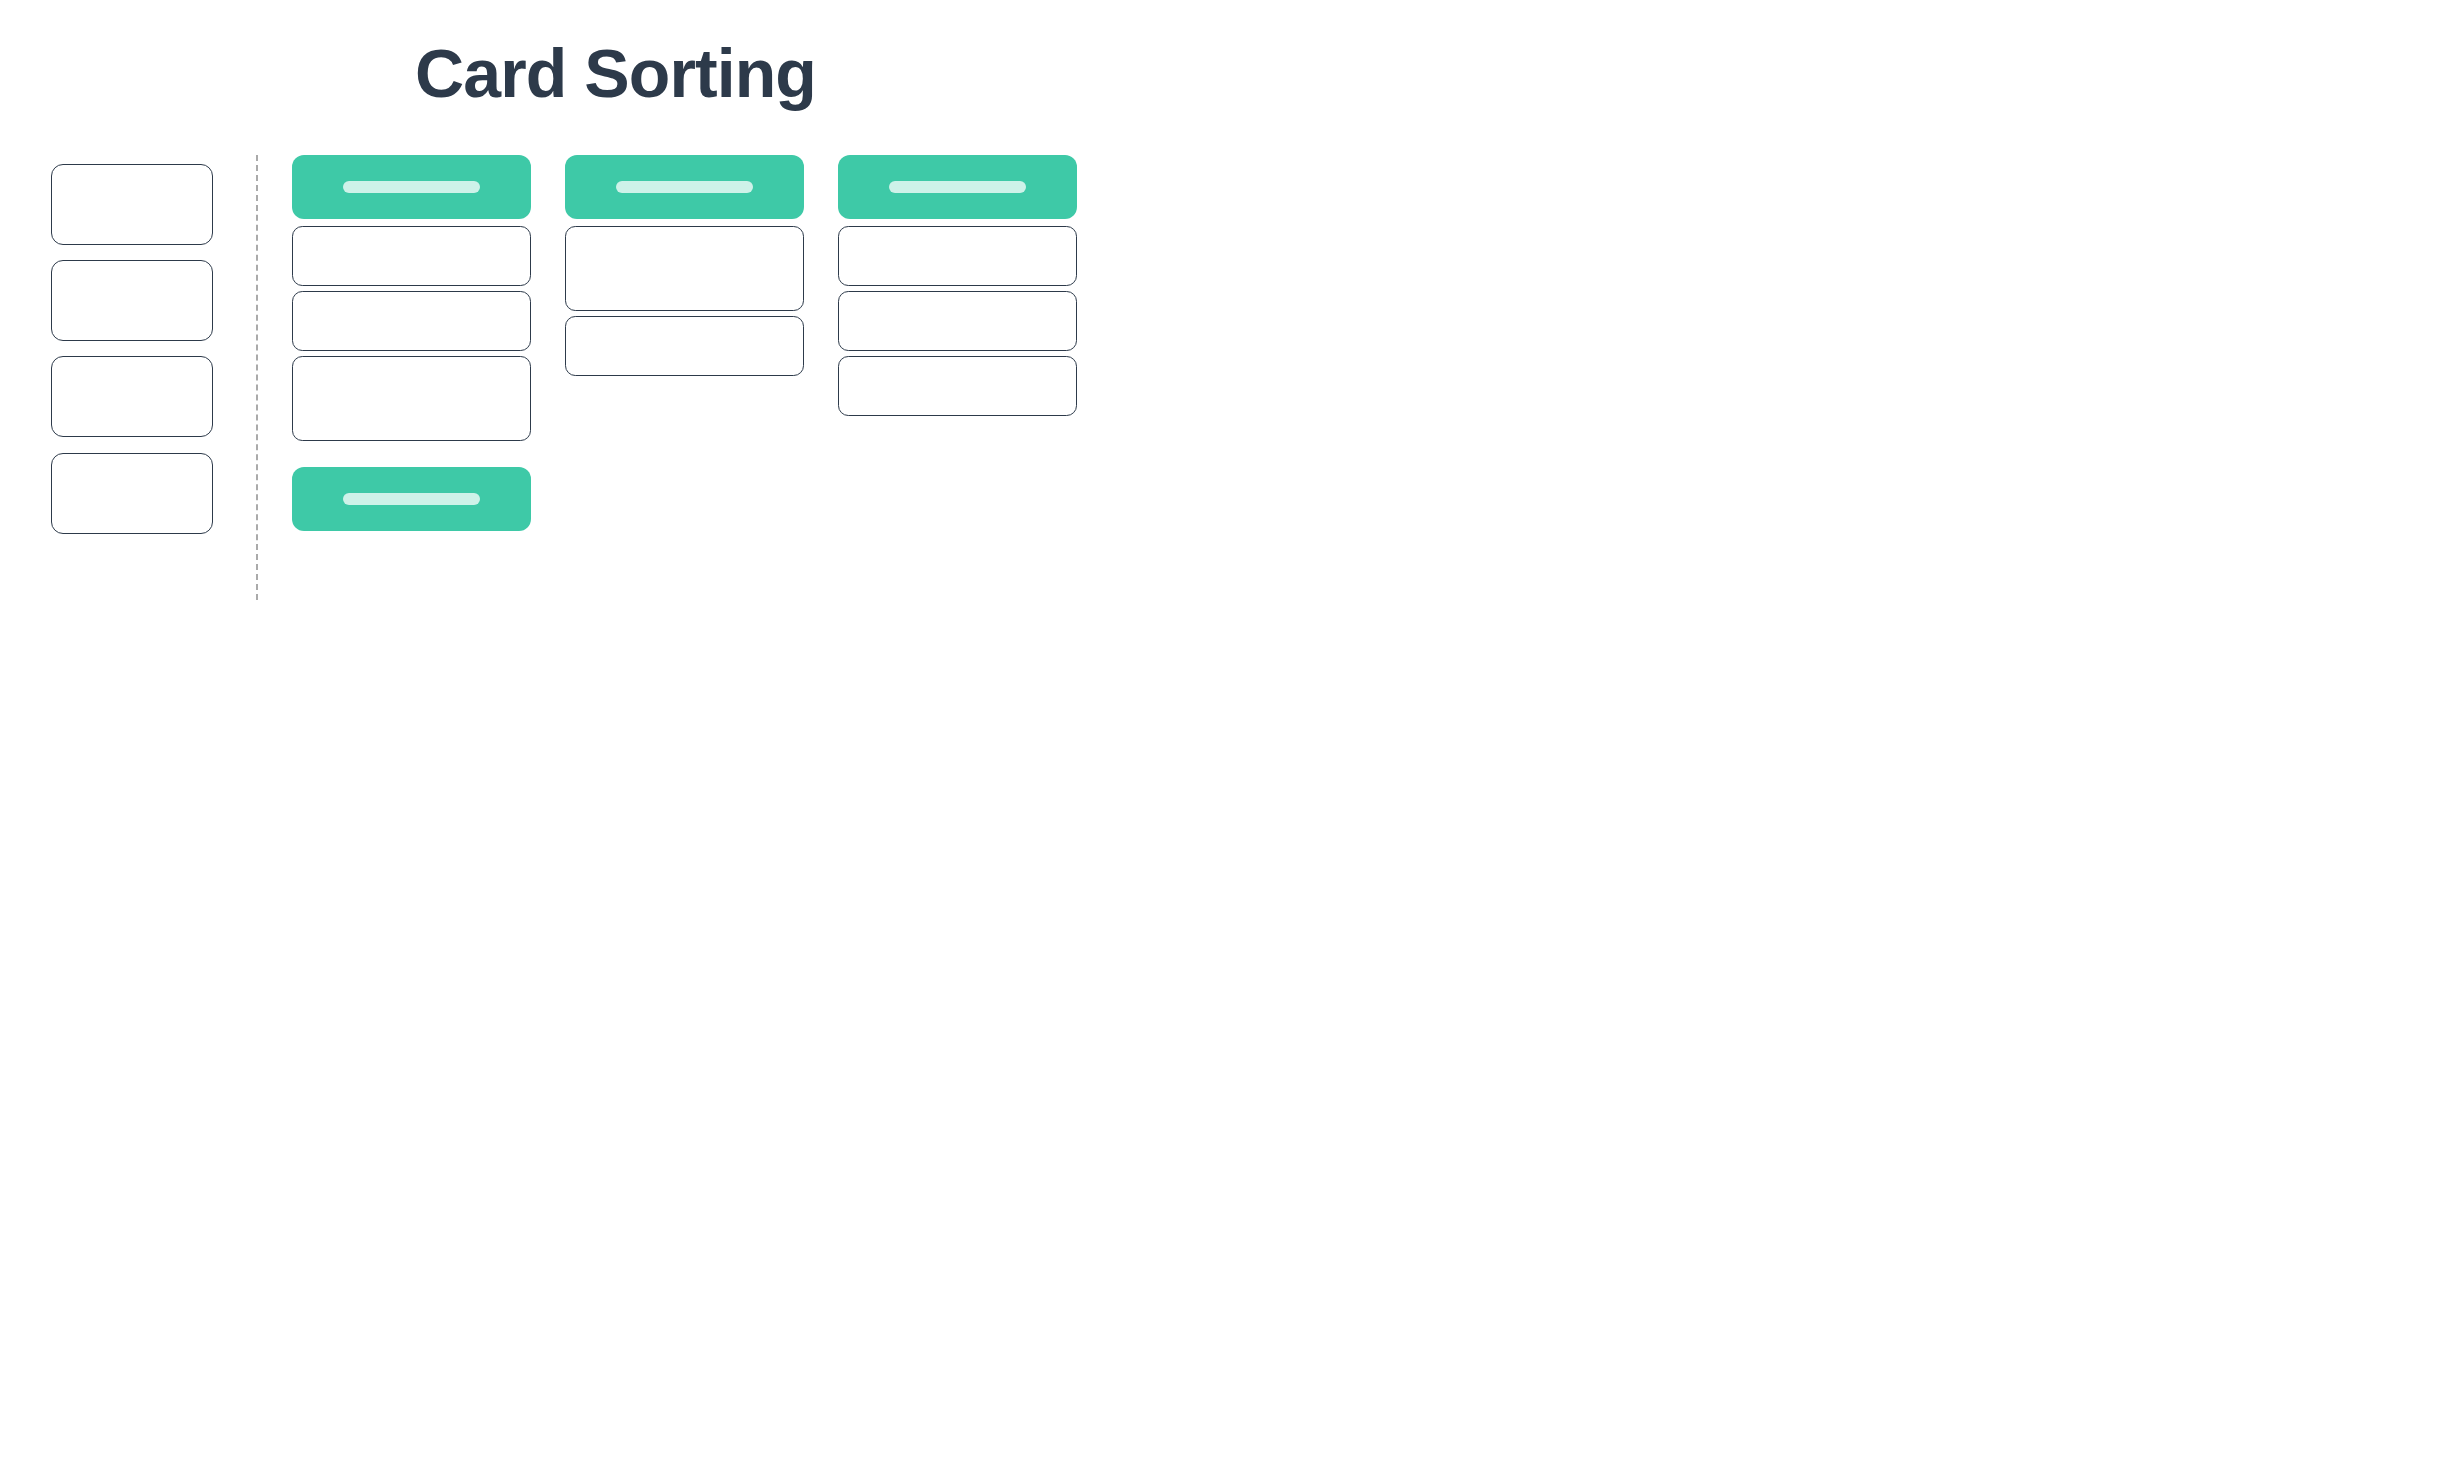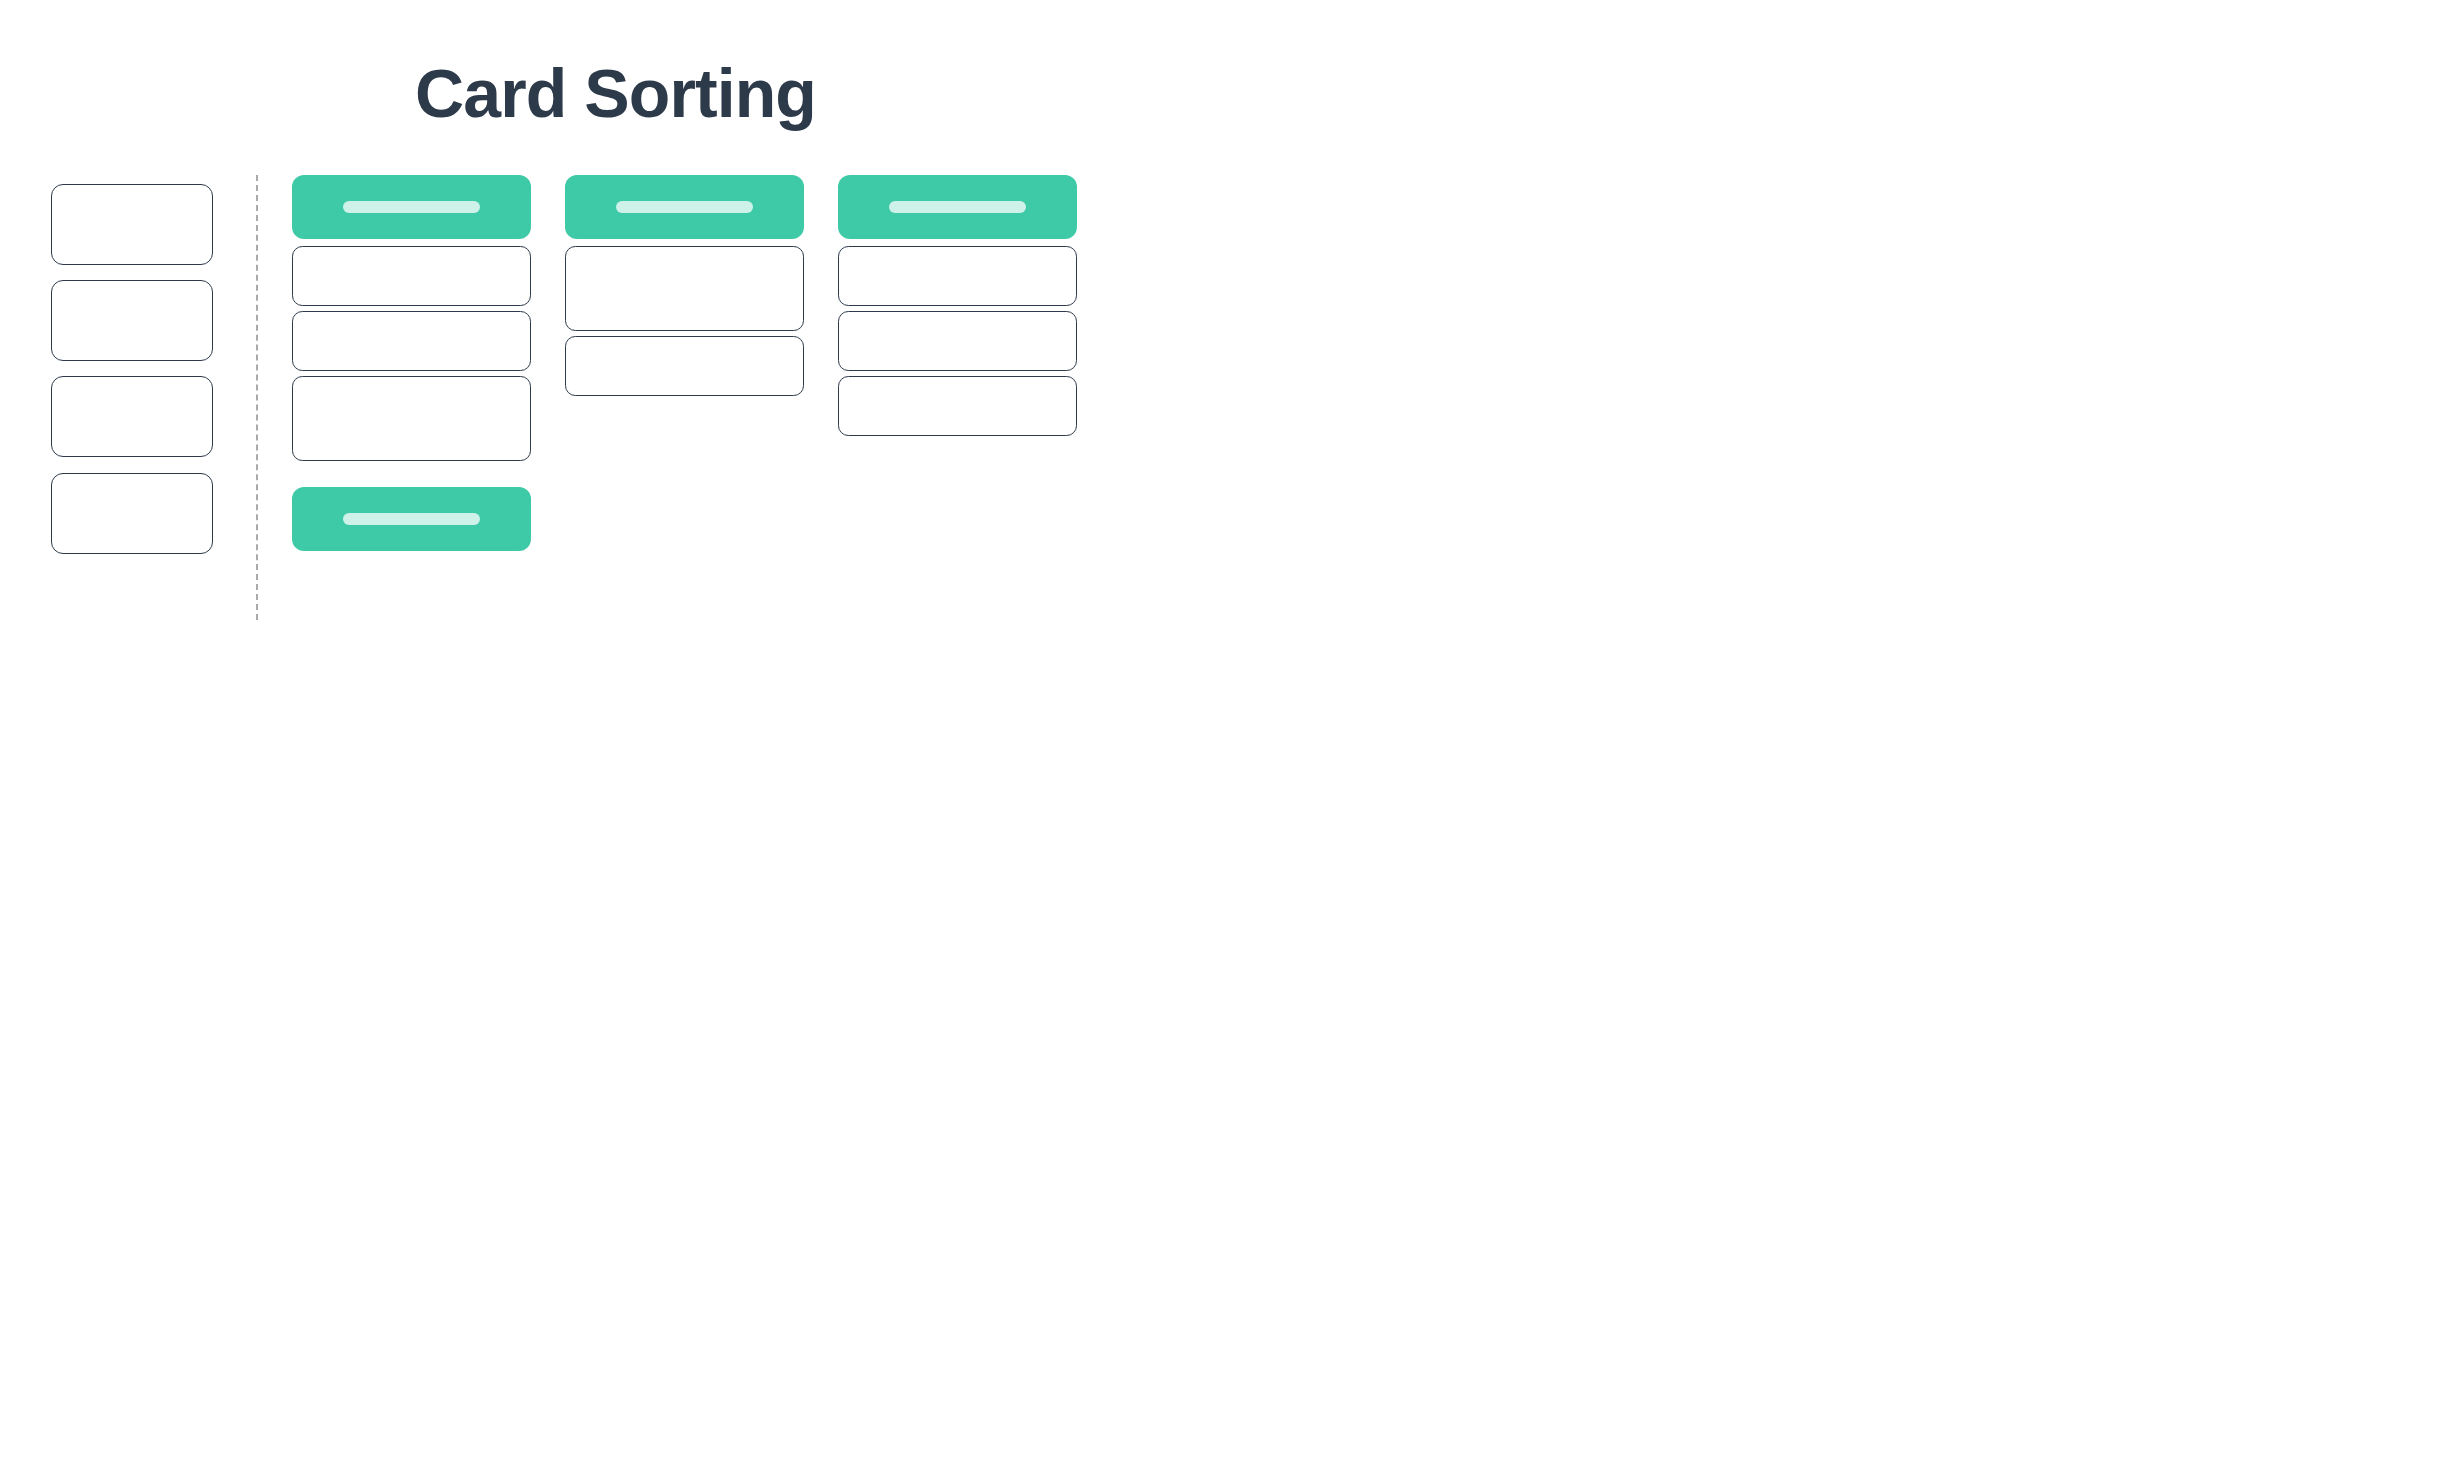--- a/index.html
+++ b/index.html
@@ -17,21 +17,21 @@
       display: flex;
       flex-direction: column;
       align-items: center;
     }
 
     .page-title {
       font-size: 68px;
       font-weight: 800;
       color: #2d3a4a;
       text-align: center;
-      margin-top: 54px;
+      margin-top: 34px;
       margin-bottom: 43px;
       letter-spacing: -0.9px;
     }
 
     .main-layout {
       display: flex;
       flex-direction: row;
       width: 100%;
       padding: 0 51px;
       gap: 0;

